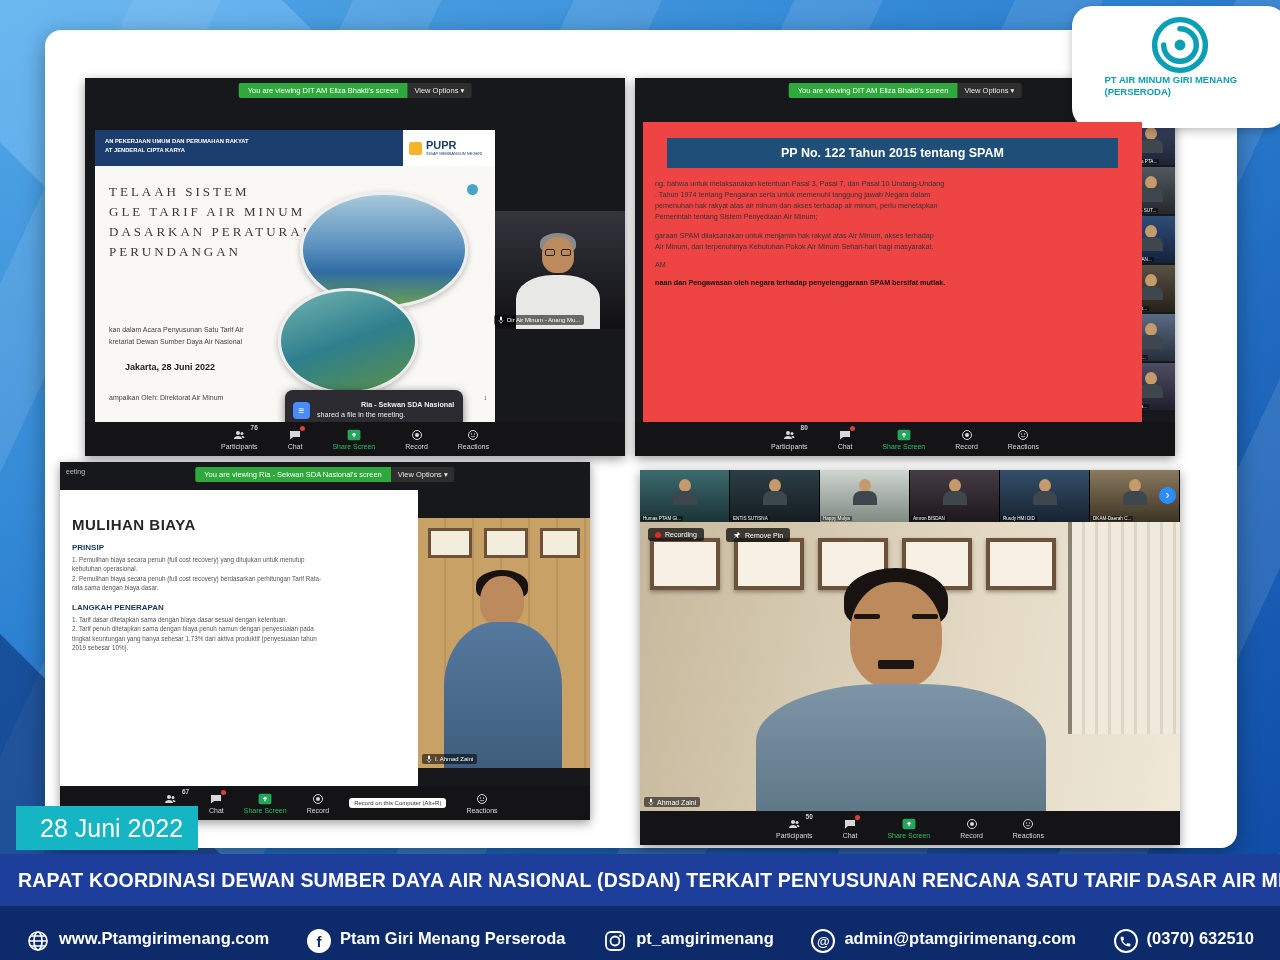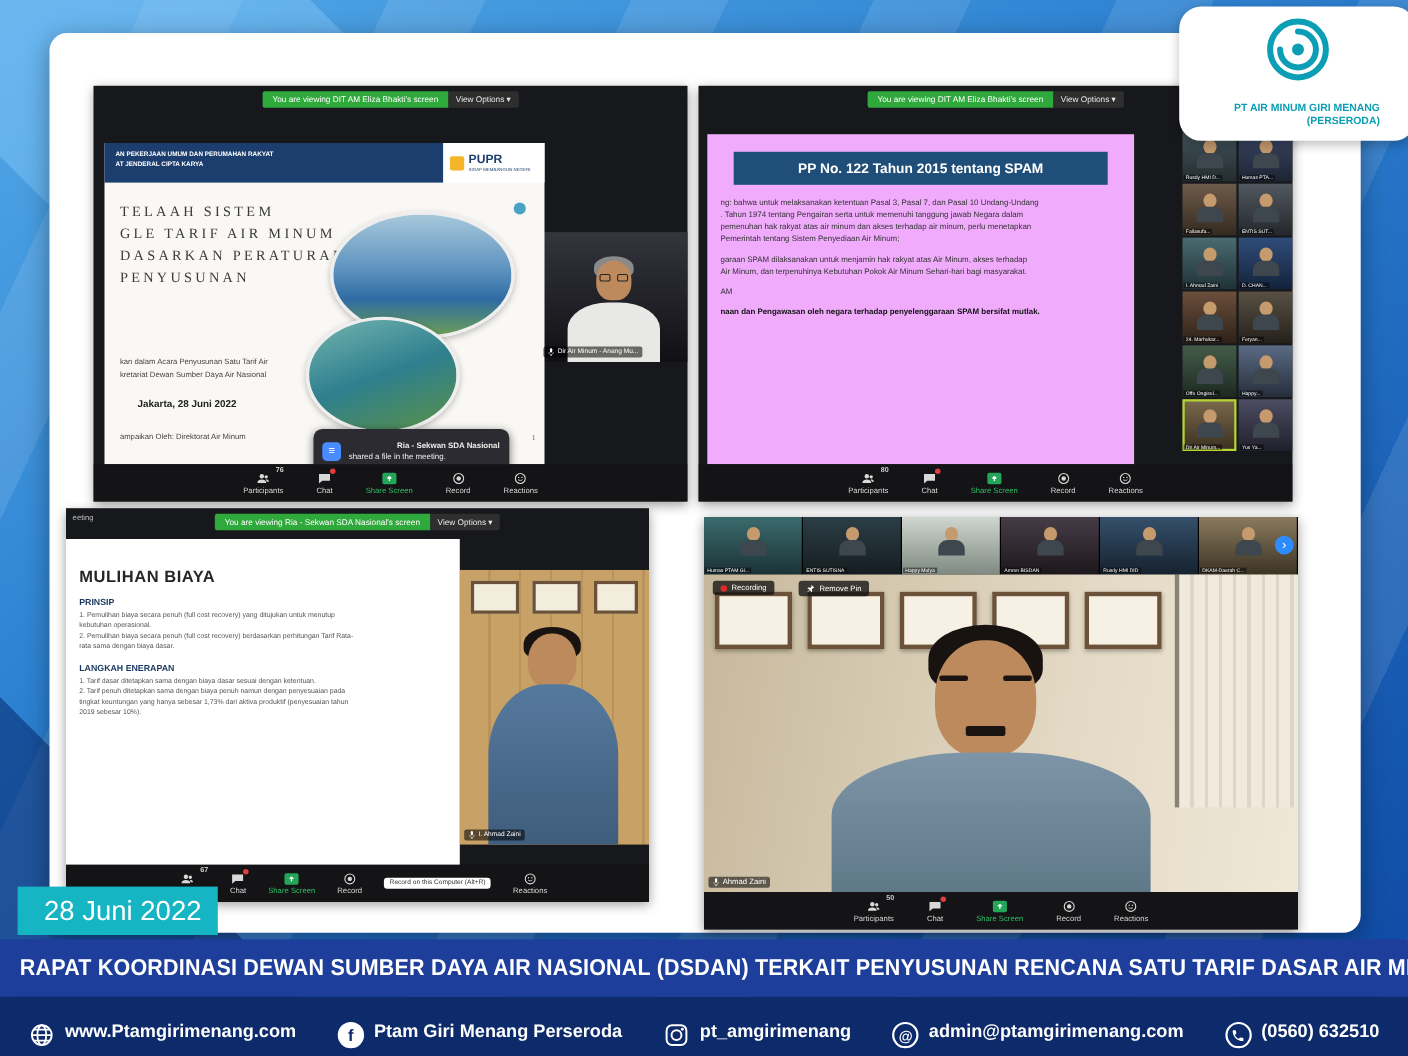--- a/index.html
+++ b/index.html
@@ -15,22 +15,22 @@
   .band.light { left:-180px; top:-120px; width:560px; height:300px; background:rgba(150,210,255,.35); }
   .band.dark  { left:-240px; bottom:-140px; width:640px; height:320px; background:rgba(8,40,110,.55); }
 
   .card { position:absolute; left:45px; top:30px; width:1192px; height:818px;
           background:#fff; border-radius:16px; box-shadow:0 6px 22px rgba(0,0,0,.35); }
 
   
   .logo-box { position:absolute; left:1072px; top:6px; width:215px; height:122px;
               background:#fff; border-radius:20px; box-shadow:0 3px 10px rgba(0,0,0,.25);
               display:flex; flex-direction:column; align-items:center; padding-top:10px; }
-  .logo-box .ctext { width:150px; text-align:right; color:#0b9eb4; font-weight:bold;
-              font-size:9.5px; line-height:1.25; margin-top:19px; }
+  .logo-box .ctext { width:150px; text-align:left; color:#0b9eb4; font-weight:bold;
+              font-size:9.5px; line-height:1.25; margin-top:0; }
 
   
   .panel { position:absolute; background:#17181b; overflow:hidden; box-shadow:0 3px 10px rgba(0,0,0,.4); }
   #p1 { left:85px;  top:78px;  width:540px; height:378px; }
   #p2 { left:635px; top:78px;  width:540px; height:378px; }
   #p3 { left:60px;  top:462px; width:530px; height:358px; }
   #p4 { left:640px; top:470px; width:540px; height:375px; }
 
   .viewbar { position:absolute; top:5px; left:50%; transform:translateX(-50%);
              display:flex; white-space:nowrap; z-index:30; }
@@ -84,21 +84,21 @@
   .ticon { width:17px; height:17px; background:#4a8cff; border-radius:4px; color:#fff; font-size:10px;
            display:flex; align-items:center; justify-content:center; flex:none; }
   .ttext { color:#eee; font-size:7.2px; line-height:1.35; }
   .ttext .b1 { font-weight:bold;padding-left:44px; }
 
   .vthumb { position:absolute; background:#0d0d0f; overflow:hidden; }
   #p1 .vthumb { left:405px; top:133px; width:135px; height:118px; }
   #p3 .vthumb { left:358px; top:56px;  width:172px; height:250px; }
 
   
-  #p2 .slide { position:absolute; left:8px; top:44px; width:388px; height:300px; background:#f0abfc; z-index:5; }
+  #p2 .slide { position:absolute; left:8px; top:44px; width:499px; height:300px; background:#ef4444; z-index:5; }
   .s2title { margin:16px 24px 10px; height:30px; background:#1f4e79; color:#fff; font-weight:bold;
              font-size:12.5px; text-align:center; line-height:30px; }
   .s2para { padding:0 12px; margin-bottom:7px; font-size:7.2px; color:#333; line-height:1.55; }
   .s2para.bold { font-weight:bold; color:#111; }
   .pre { white-space:pre-line; }
   .pgrid { position:absolute; right:0; top:40px; width:100px; bottom:34px;
            display:grid; grid-template-columns:1fr 1fr; grid-auto-rows:47px; gap:2px; }
   .ptile { position:relative; overflow:hidden; background:#2a2d33; }
   .ptile:nth-child(1){background:linear-gradient(#44565e,#232c30);}
   .ptile:nth-child(2){background:linear-gradient(#3b4a68,#1d2433);}
@@ -200,21 +200,21 @@
           <span class="pupr-text">PUPR</span>
           <span class="pupr-tag">SIGAP MEMBANGUN NEGERI</span>
         </span>
       </div>
     </div>
     <div class="s1body">
       <div class="s1title">
         <div>TELAAH SISTEM</div>
         <div>GLE TARIF AIR MINUM</div>
         <div>DASARKAN PERATURAN</div>
-        <div>PENYUSUNAN</div>
+        <div>PERUNDANGAN</div>
       </div>
       <div class="ellipse e1"></div>
       <div class="ellipse e2"></div>
       <div class="edot"></div>
       <div class="s1sub">
         <div>kan dalam Acara Penyusunan Satu Tarif Air</div>
         <div>kretariat Dewan Sumber Daya Air Nasional</div>
       </div>
       <div class="s1date">Jakarta, 28 Juni 2022</div>
       <div class="s1pres">ampaikan Oleh: Direktorat Air Minum</div>
@@ -443,21 +443,21 @@
     <span class="vopts">View Options ▾</span>
   </div>
 
   <div class="slide">
     <div class="s3title">MULIHAN BIAYA</div>
     <div class="s3h">PRINSIP</div>
     <div class="s3txt pre">1.  Pemulihan biaya secara penuh (full cost recovery) yang ditujukan untuk menutup
       kebutuhan operasional.
 2.  Pemulihan biaya secara penuh (full cost recovery) berdasarkan perhitungan Tarif Rata-
       rata sama dengan biaya dasar.</div>
-    <div class="s3h">LANGKAH ENERAPAN</div>
+    <div class="s3h">LANGKAH PENERAPAN</div>
     <div class="s3txt pre">1.  Tarif dasar ditetapkan sama dengan biaya dasar sesuai dengan ketentuan.
 2.  Tarif penuh ditetapkan sama dengan biaya penuh namun dengan penyesuaian pada
       tingkat keuntungan yang hanya sebesar 1,73% dari aktiva produktif (penyesuaian tahun
       2019 sebesar 10%).</div>
   </div>
 
   <div class="vthumb">
     <div style="position:absolute;inset:0;background:repeating-linear-gradient(90deg,#c8a167 0 26px,#b9935b 26px 28px)"></div>
     <div style="position:absolute;left:10px;top:10px;width:44px;height:30px;background:#f3eddd;border:3px solid #6b5238"></div>
     <div style="position:absolute;left:66px;top:10px;width:44px;height:30px;background:#f3eddd;border:3px solid #6b5238"></div>
@@ -692,15 +692,15 @@
   <div class="fitem">
     <span class="icring">@</span>
     <span>admin@ptamgirimenang.com</span>
   </div>
   <div class="fitem">
     <span class="icring">
       <svg width="13" height="13" viewBox="0 0 24 24" fill="#fff">
           <path d="M6.6 10.8c1.4 2.8 3.8 5.1 6.6 6.6l2.2-2.2c.3-.3.7-.4 1-.2 1.1.4 2.3.6 3.6.6.6 0 1 .4 1 1V20c0 .6-.4 1-1 1C10.6 21 3 13.4 3 4c0-.6.4-1 1-1h3.5c.6 0 1 .4 1 1 0 1.2.2 2.4.6 3.6.1.3 0 .7-.2 1l-2.3 2.2z"></path>
         </svg>
     </span>
-    <span>(0560) 632510</span>
+    <span>(0370) 632510</span>
   </div>
 </div>
 
 </body></html>

